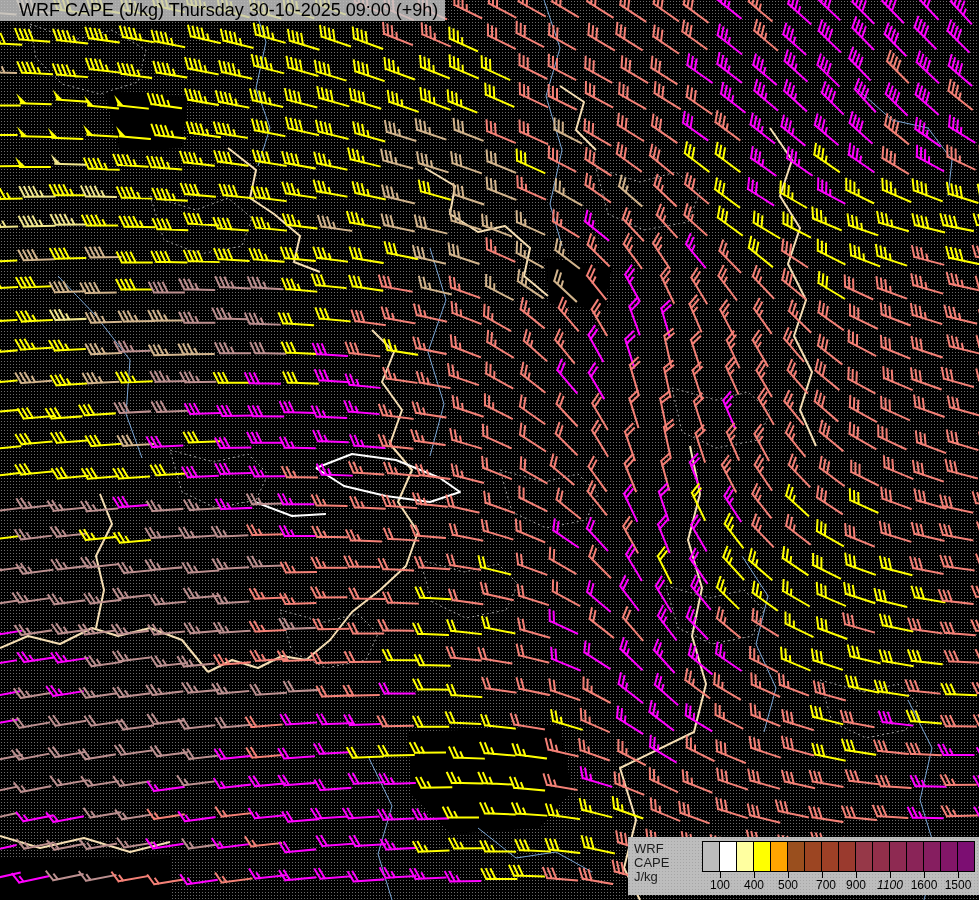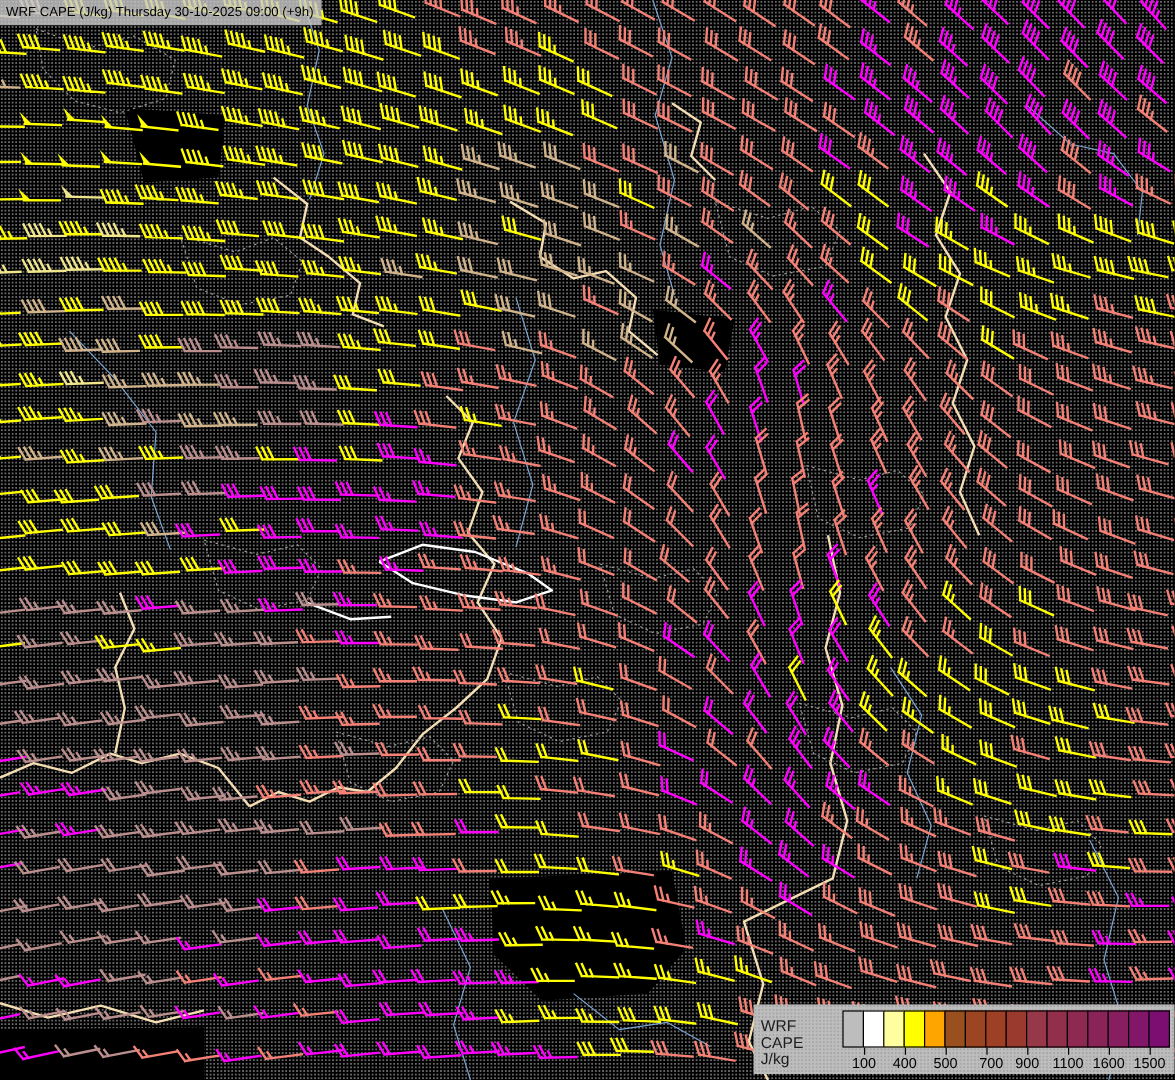--- a/index.html
+++ b/index.html
@@ -10,31 +10,31 @@
   }
   .stipple{
     position:absolute;inset:0;
     background-image:radial-gradient(circle,#6a6a6a 0.7px,transparent 0.8px);
     background-size:3px 3px;
   }
   #map-svg{position:absolute;left:0;top:0;}
   .titlebar{
     position:absolute;left:0;display:inline-block;
     background:rgba(201,201,201,0.82);
-    padding:2px 7px 3px 5px;
-    font-size:11px;line-height:16px;white-space:nowrap;
+    padding:2px 7px 3px 19px;
+    font-size:18px;line-height:16px;white-space:nowrap;
   }
   .titlebar.t1{top:0;color:#000;}
   .titlebar.t2{top:21px;color:#2e2e2e;}
   .legend{
     position:absolute;right:0;bottom:5px;width:351px;height:58px;
     background:#bdbdbd;
     background-image:radial-gradient(circle,#a6a6a6 0.7px,transparent 0.8px);
     background-size:3px 3px;
-    display:flex;align-items:center;padding:4px 4px 0 6px;gap:24px;
+    display:flex;align-items:flex-start;padding:4px 4px 0 6px;gap:24px;
   }
   .legend-title{width:46px;font-size:13px;line-height:14px;color:#1c1c1c;padding-top:1px;}
   .legend-body{position:relative;flex:1;}
   .legend-cells{display:flex;height:31px;}
   .legend-cell{width:18px;height:31px;border:1px solid #000;margin-left:-1px;}
   .legend-cell:first-child{margin-left:0;}
   .legend-scale{position:relative;height:22px;}
   .legend-tick{position:absolute;top:0;width:1px;height:6px;background:#000;}
   .legend-ticklabel{
     position:absolute;top:6px;transform:translateX(-50%);
@@ -1031,21 +1031,21 @@
           <div class="legend-ticklabel" style="left: 18px;">100</div>
           <div class="legend-tick" style="left: 52px;"></div>
           <div class="legend-ticklabel" style="left: 52px;">400</div>
           <div class="legend-tick" style="left: 86px;"></div>
           <div class="legend-ticklabel" style="left: 86px;">500</div>
           <div class="legend-tick" style="left: 120px;"></div>
           <div class="legend-ticklabel" style="left: 124px;">700</div>
           <div class="legend-tick" style="left: 154px;"></div>
           <div class="legend-ticklabel" style="left: 154px;">900</div>
           <div class="legend-tick" style="left: 188px;"></div>
-          <div class="legend-ticklabel" style="left: 188px;">1100</div>
+          <div class="legend-ticklabel" style="left: 188px; font-style: italic;">1100</div>
           <div class="legend-tick" style="left: 222px;"></div>
           <div class="legend-ticklabel" style="left: 222px;">1600</div>
           <div class="legend-tick" style="left: 256px;"></div>
           <div class="legend-ticklabel" style="left: 256px;">1500</div>
         </div>
     </div>
   </div>
 </div>
 
 </body></html>

